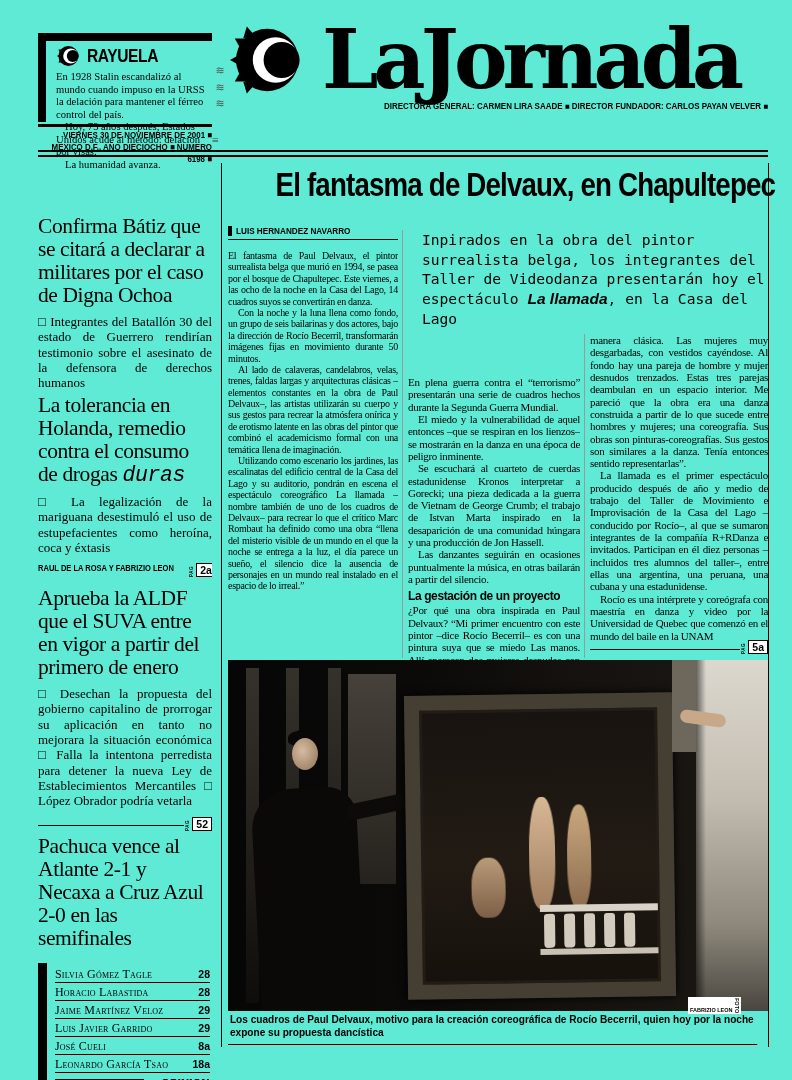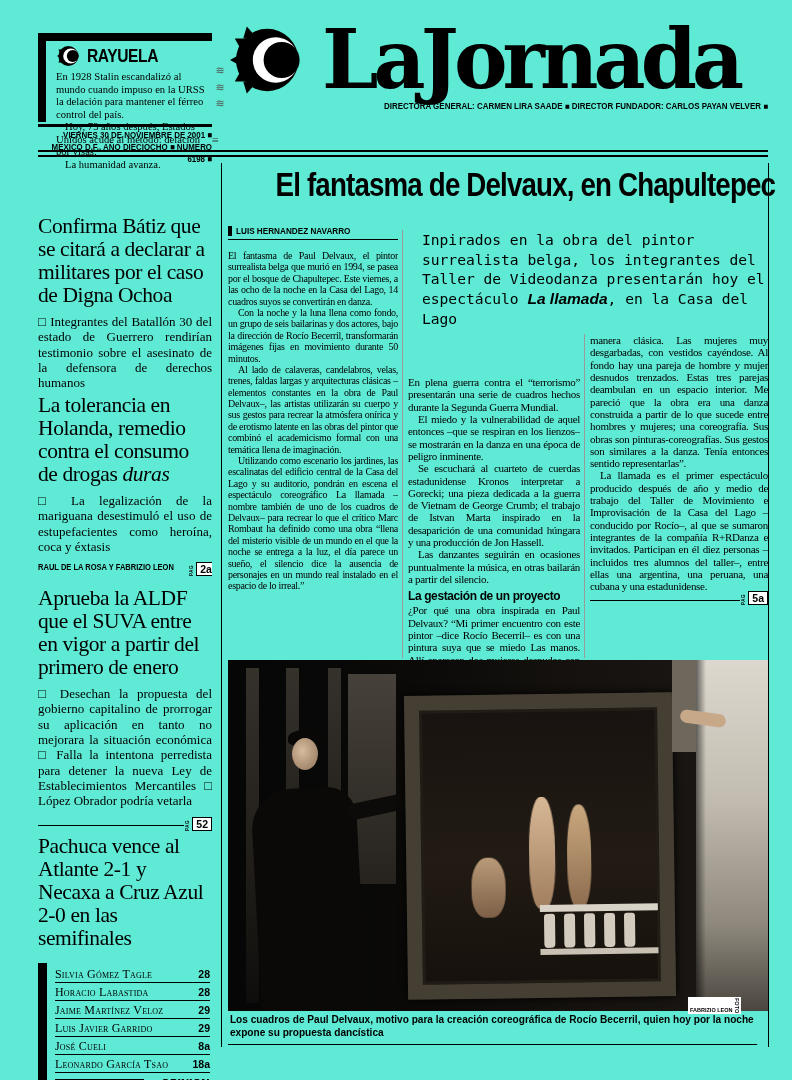--- a/index.html
+++ b/index.html
@@ -46,21 +46,21 @@
     line-height:1.07; letter-spacing:-0.4px; }
   .story-deck { font-size:13px; line-height:1.18; text-align:justify; margin-top:7px; }
   .refline { display:flex; align-items:flex-end; gap:2px; margin-top:8px; }
   .ref-rule { flex:1; border-bottom:1.5px solid #000; margin-bottom:5px; }
   .pag-label { font-family:"Liberation Sans",sans-serif; font-weight:bold; font-size:4.5px;
     writing-mode:vertical-rl; transform:rotate(180deg); line-height:1; letter-spacing:0.5px; }
   .refbox { border:1.5px solid #000; font-family:"Liberation Sans",sans-serif; font-weight:bold;
     font-size:10.5px; padding:0 3px; white-space:nowrap; background:#fff; }
   .story-byline { font-family:"Liberation Sans",sans-serif; font-weight:bold; font-size:8.2px;
     transform:scaleX(0.92); transform-origin:left; white-space:nowrap; margin-bottom:4px; }
-  .it { font-style:italic; }
+  .it { font-style:italic;font-family:Liberation Mono, monospace; }
 
   
   .opinion { position:absolute; left:0; top:748px; width:174px; border-left:9px solid #000;
     padding:2px 2px 0 8px; }
   .op-row { display:flex; justify-content:space-between; align-items:baseline;
     border-bottom:1.2px solid #000; padding:1.5px 0 0.5px; }
   .op-name { font-variant:small-caps; font-size:12px; letter-spacing:0.2px; white-space:nowrap; }
   .op-page { font-family:"Liberation Sans",sans-serif; font-weight:bold; font-size:10.5px; }
   .op-footer { display:flex; align-items:center; margin-top:3px; }
   .triple-lines { flex:1; height:9px; margin-right:5px;
@@ -297,20 +297,21 @@
       <p>El miedo y la vulnerabilidad de aquel entonces –que se respiran en los lienzos– se mostrarán en la danza en una época de peligro inminente.</p>
       <p>Se escuchará al cuarteto de cuerdas estadunidense Kronos interpretar a Gorecki; una pieza dedicada a la guerra de Vietnam de George Crumb; el trabajo de Istvan Marta inspirado en la desaparición de una comunidad húngara y una producción de Jon Hassell.</p>
       <p>Las danzantes seguirán en ocasiones puntualmente la música, en otras bailarán a partir del silencio.</p>
       <div class="subhead">La gestación de un proyecto</div>
       <p style="text-indent:0;">¿Por qué una obra inspirada en Paul Delvaux? “Mi primer encuentro con este pintor –dice Rocío Becerril– es con una pintura suya que se miedo Las manos. Allí aparecen dos mujeres desnudas con las manos muy expresivas. Hay un par de parejas más. Los hombres, vestidos de</p>
     </div>
 
     <div class="col3 acol">
       <p>manera clásica. Las mujeres muy desgarbadas, con vestidos cayéndose. Al fondo hay una pareja de hombre y mujer desnudos trenzados. Estas tres parejas deambulan en un espacio interior. Me pareció que la obra era una danza construida a partir de lo que sucede entre hombres y mujeres; una coreografía. Sus obras son pinturas-coreografías. Sus gestos son similares a la danza. Tenía entonces sentido representarlas”.</p>
       <p>La llamada es el primer espectáculo producido después de año y medio de trabajo del Taller de Movimiento e Improvisación de la Casa del Lago –conducido por Rocío–, al que se sumaron integrantes de la compañía R+RDanza e invitados. Participan en él diez personas –incluidos tres alumnos del taller–, entre ellas una argentina, una peruana, una cubana y una estadunidense.</p>
+      <p>Rocío es una intérprete y coreógrafa con maestría en danza y video por la Universidad de Quebec que comenzó en el mundo del baile en la UNAM</p>
       <div class="endref">
         <div class="ref-rule"></div>
         <span class="pag-label">PAG</span>
         <span class="refbox">5a</span>
       </div>
     </div>
   </div>
 
   <div class="photo">
     <div class="win-bar" style="left:18px;"></div>

